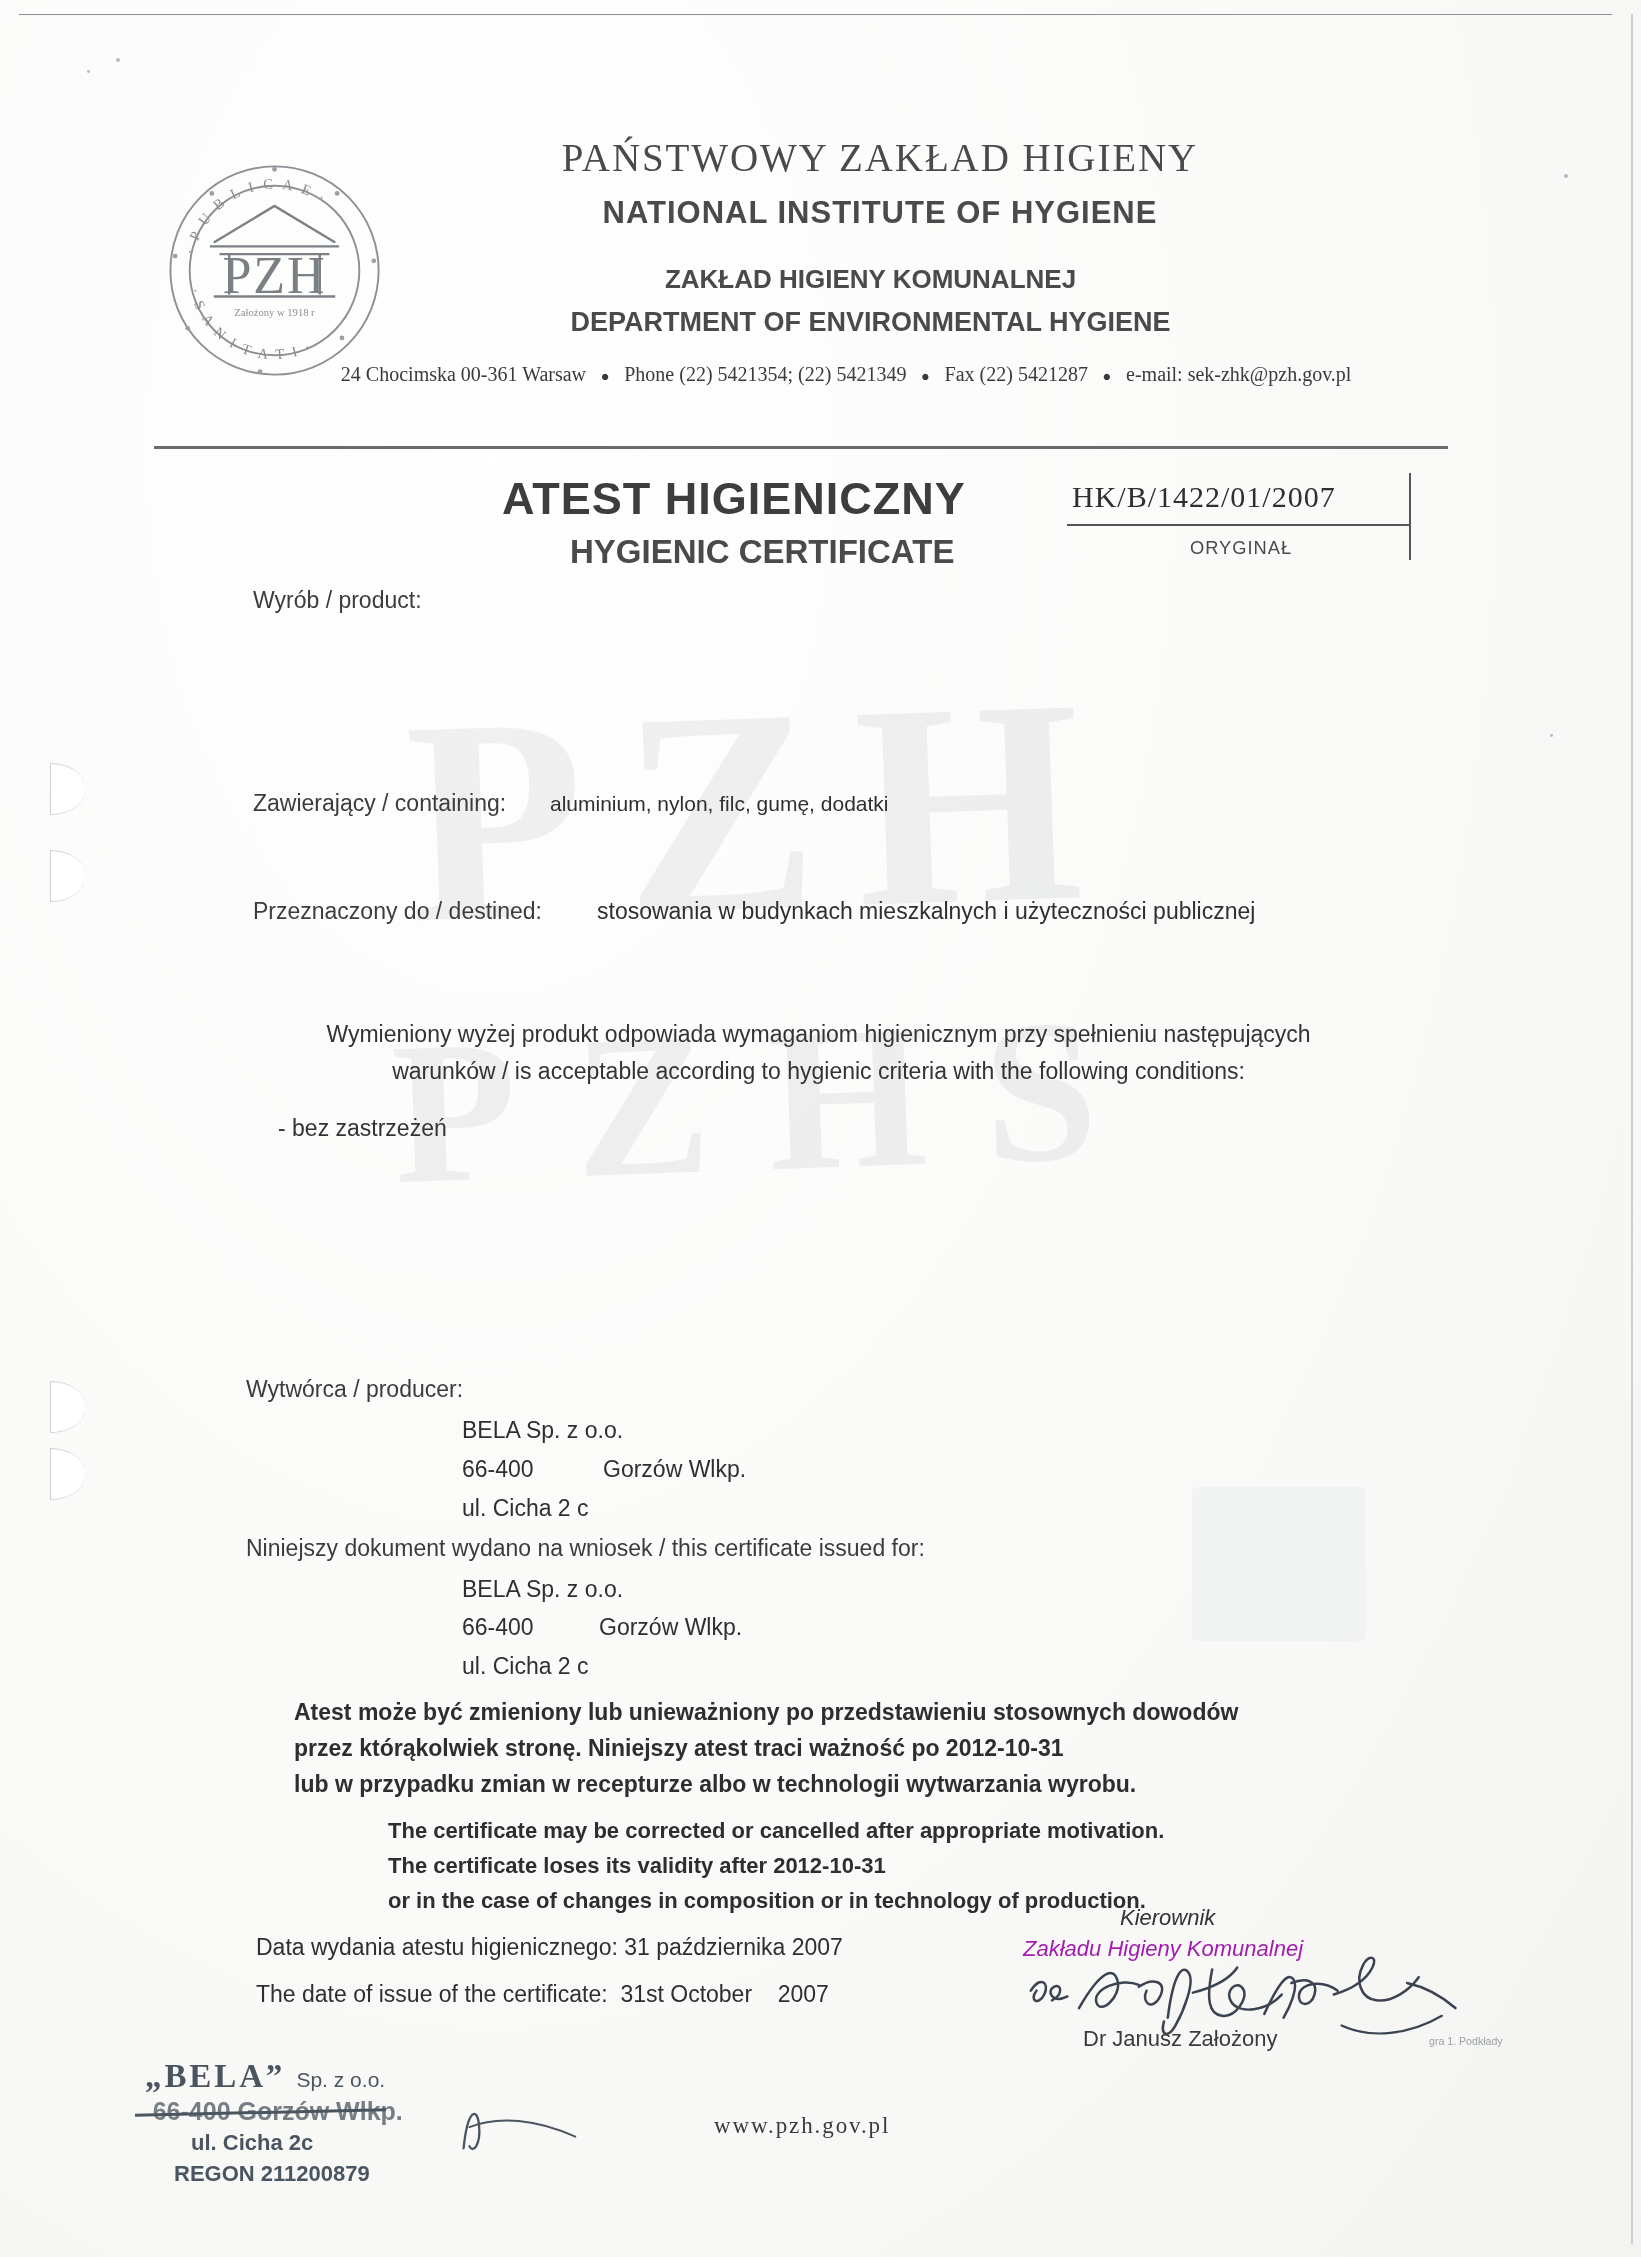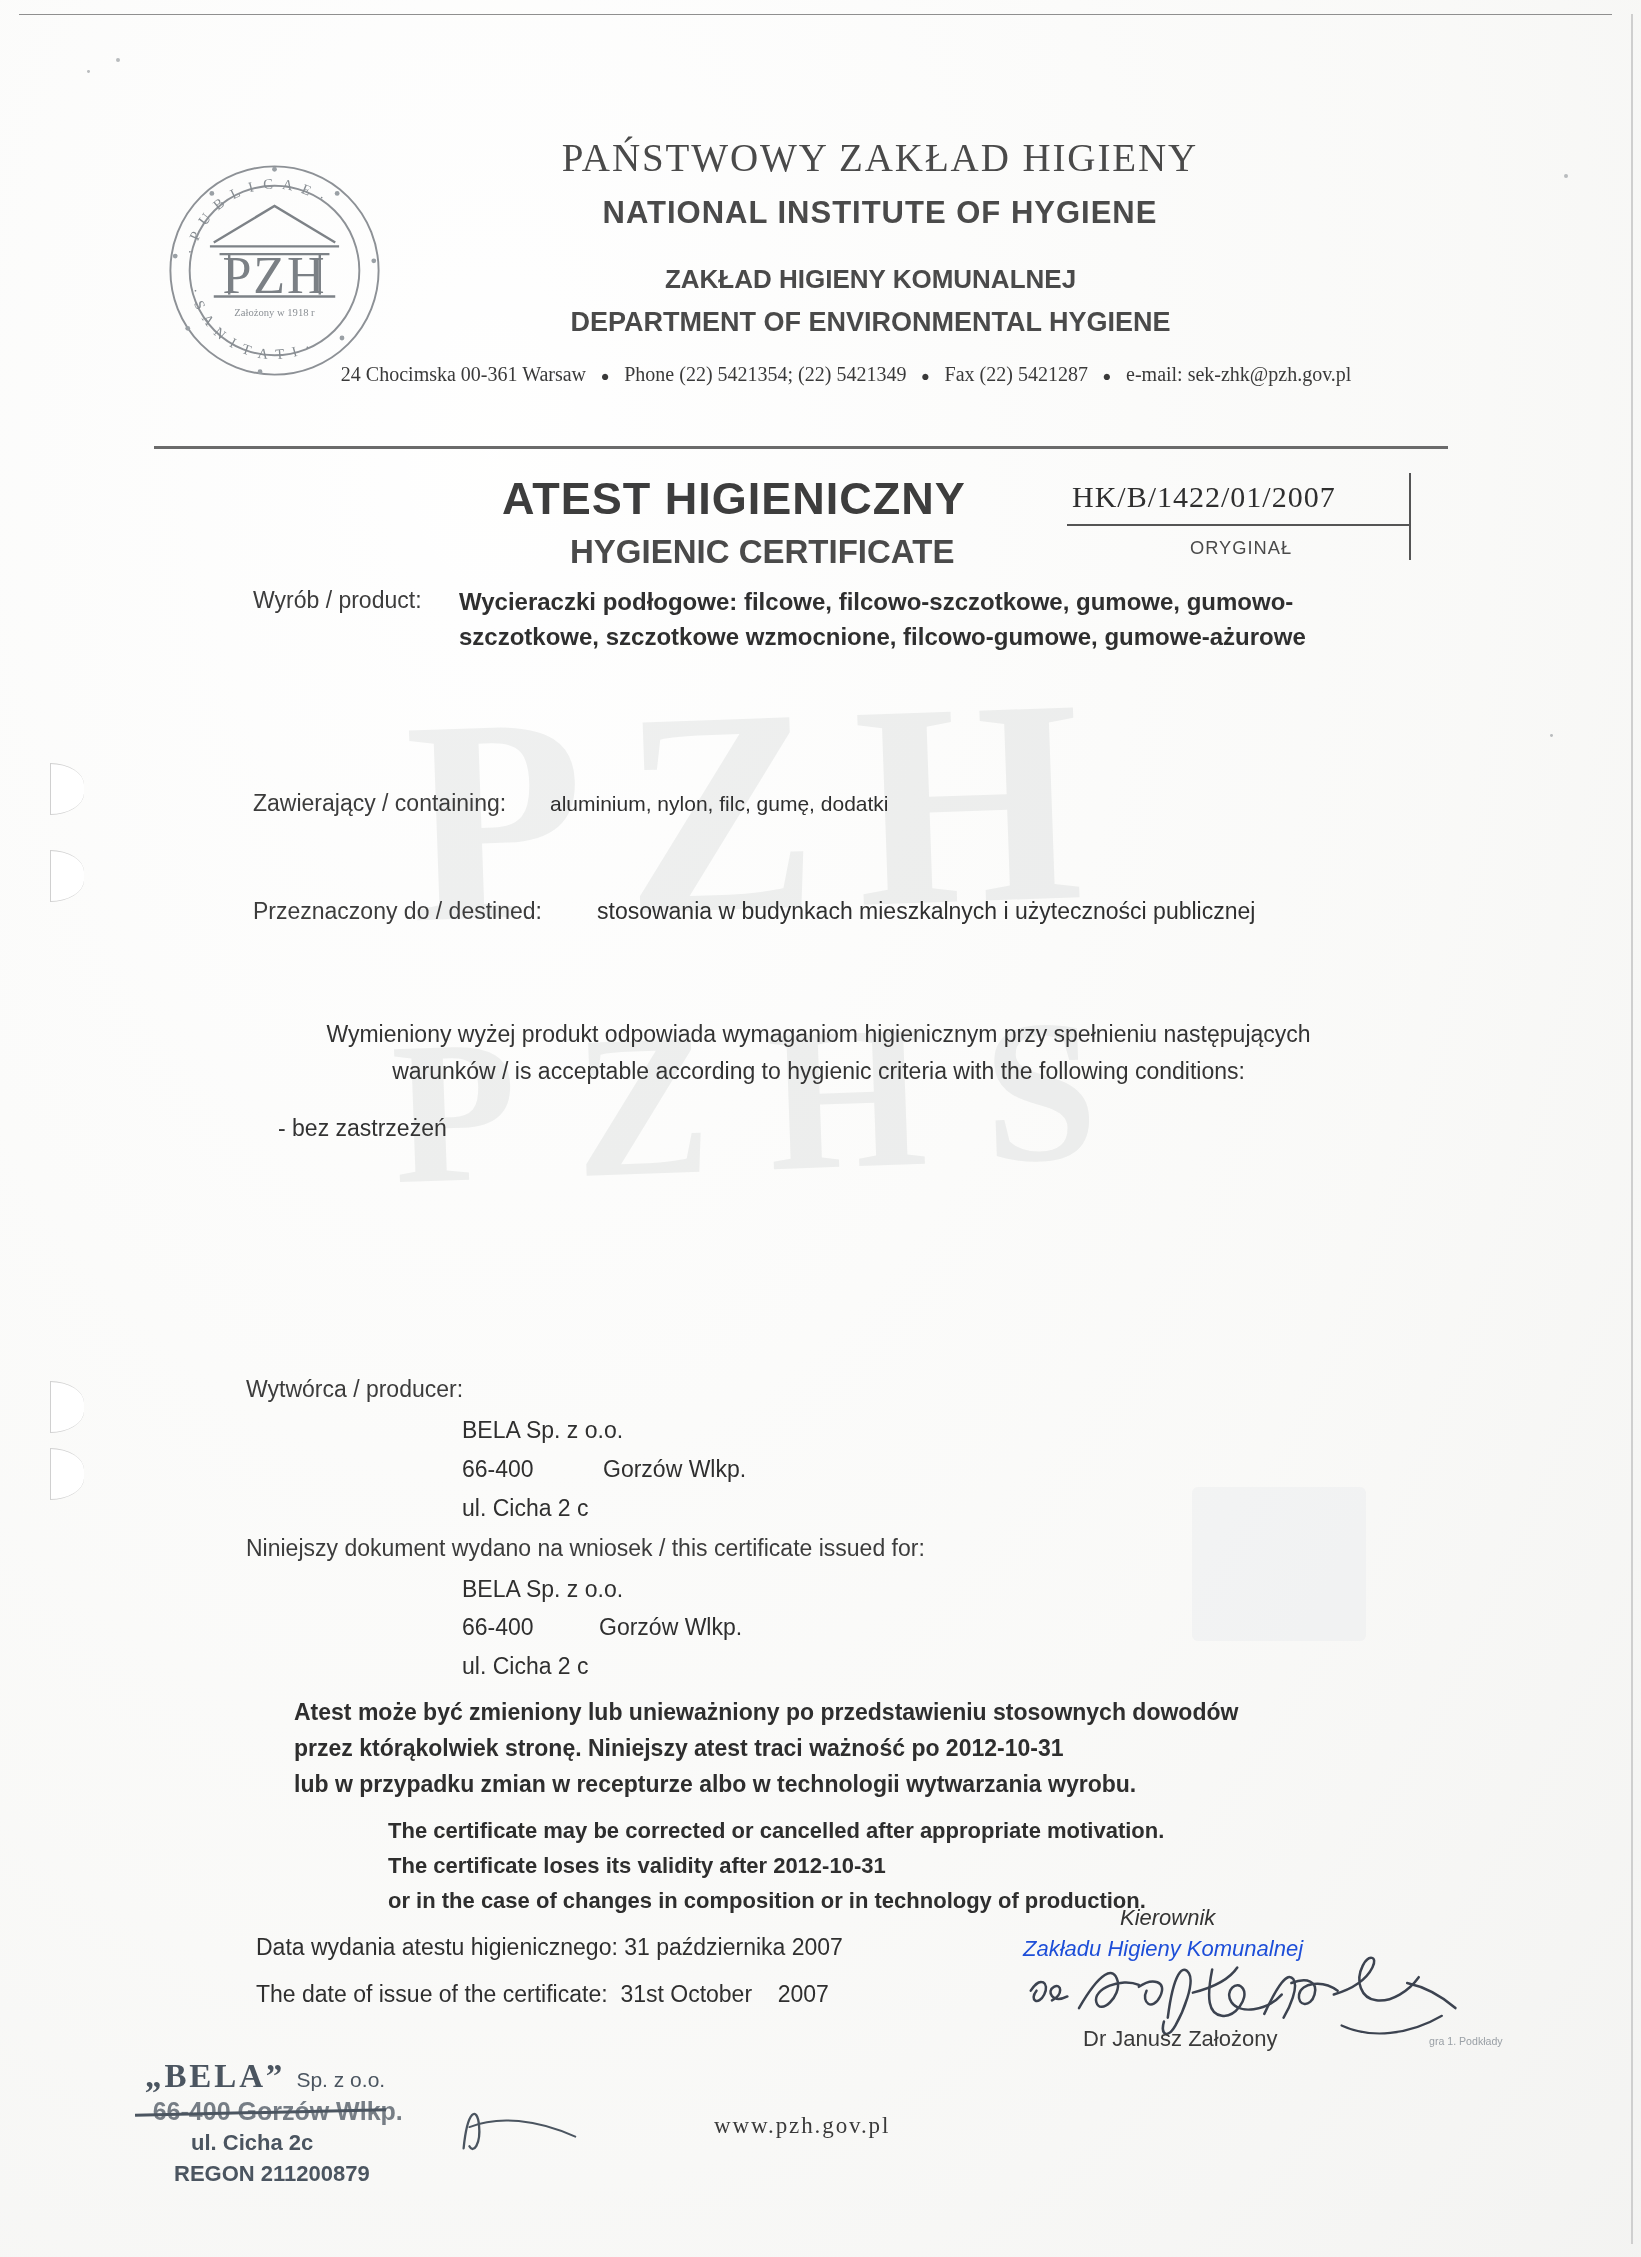--- a/index.html
+++ b/index.html
@@ -280,21 +280,21 @@
     font-size: 22px;
     font-style: italic;
     color: #333;
   }
   .sig-title2 {
     position: absolute;
     left: 1023px;
     top: 1936px;
     font-size: 22px;
     font-style: italic;
-    color: #1d4ed8;
+    color: #a21caf;
   }
   .sig-name {
     position: absolute;
     left: 1083px;
     top: 2026px;
     font-size: 22px;
     color: #3a3a3a;
   }
   .sig-scribble {
     position: absolute;
@@ -447,24 +447,20 @@
   <div class="hr-main"></div>
 
   <div class="cert-title">ATEST HIGIENICZNY</div>
   <div class="cert-subtitle">HYGIENIC CERTIFICATE</div>
   <div class="cert-number">HK/B/1422/01/2007</div>
   <div class="cert-num-rule"></div>
   <div class="cert-num-rule-v"></div>
   <div class="cert-orig">ORYGINAŁ</div>
 
   <div class="lbl row-product-label">Wyrób / product:</div>
-  <div class="val val-bold row-product-value">
-    <div>Wycieraczki podłogowe: filcowe, filcowo-szczotkowe, gumowe, gumowo-</div>
-    <div>szczotkowe, szczotkowe wzmocnione, filcowo-gumowe, gumowe-ażurowe</div>
-  </div>
 
   <div class="lbl row-containing-label">Zawierający / containing:</div>
   <div class="val row-containing-value">aluminium, nylon, filc, gumę, dodatki</div>
 
   <div class="lbl row-destined-label">Przeznaczony do / destined:</div>
   <div class="val row-destined-value">stosowania w budynkach mieszkalnych i użyteczności publicznej</div>
 
   <div class="para-conditions">Wymieniony wyżej produkt odpowiada wymaganiom higienicznym przy spełnieniu następujących warunków / is acceptable according to hygienic criteria with the following conditions:</div>
   <div class="cond-item">- bez zastrzeżeń</div>
 

